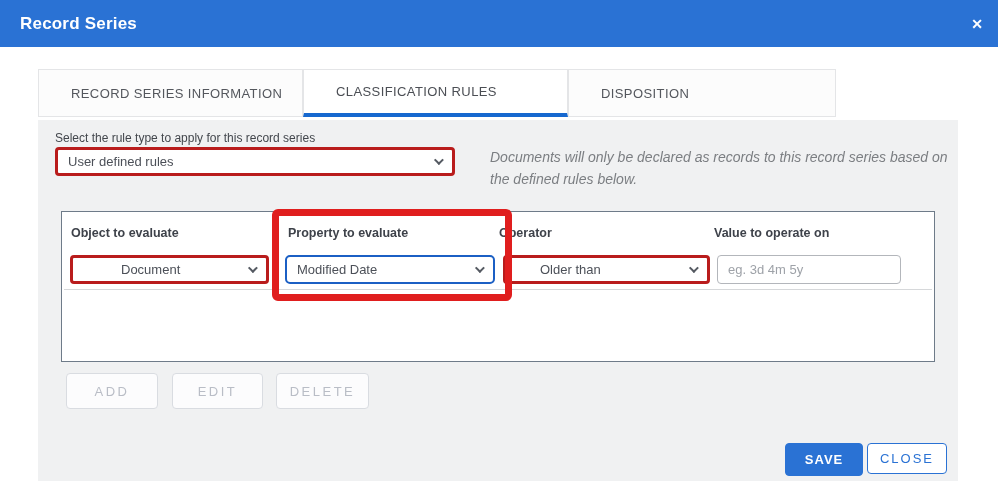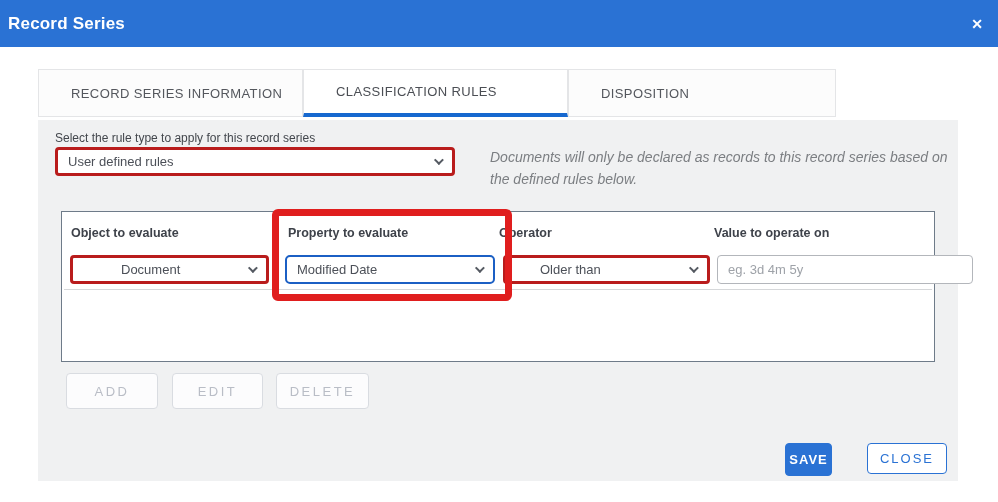--- a/index.html
+++ b/index.html
@@ -19,21 +19,21 @@
     left: 0; top: 0;
     width: 998px; height: 47px;
     background: #2a72d4;
     display: flex;
     align-items: center;
   }
   .modal-title {
     color: #ffffff;
     font-size: 17px;
     font-weight: bold;
-    padding-left: 8px;
+    padding-left: 20px;
     letter-spacing: 0.2px;
   }
   .modal-close {
     position: absolute;
     right: 15px; top: 0;
     height: 47px;
     display: flex;
     align-items: center;
     color: #ffffff;
     font-size: 14px;
@@ -136,21 +136,21 @@
   .col-header-4 { left: 652px; }
 
   .row-control { position: absolute; top: 43px; height: 29px; }
   .object-select   { left: 8px;   width: 199px; padding-left: 48px; }
   .property-select { left: 223px; width: 210px;
                      border: 2px solid #1b5fc4; border-radius: 5px; }
   .operator-select { left: 441px; width: 207px; padding-left: 34px; }
   .value-input {
     position: absolute;
     left: 655px; top: 43px;
-    width: 256px; height: 29px;
+    width: 184px; height: 29px;
     background: #ffffff;
     border: 1px solid #b3b6bb;
     border-radius: 4px;
     padding: 0 10px;
     font-size: 13px;
     color: #4d7c0f;
     font-family: "Liberation Sans", sans-serif;
     outline: none;
   }
   .value-input::placeholder { color: #9ea2a8; }
@@ -176,21 +176,21 @@
     cursor: default;
   }
   .btn-add    { left: 28px;  width: 92px; }
   .btn-edit   { left: 134px; width: 91px; }
   .btn-delete { left: 238px; width: 93px; }
 
   
   .btn-save {
     position: absolute;
     left: 747px; top: 323px;
-    width: 47px; height: 33px;
+    width: 78px; height: 33px;
     background: #2a72d4;
     border: 1px solid #2a72d4;
     border-radius: 4px;
     color: #ffffff;
     font-size: 13px;
     font-weight: bold;
     letter-spacing: 1px;
     font-family: "Liberation Sans", sans-serif;
     cursor: pointer;
   }

